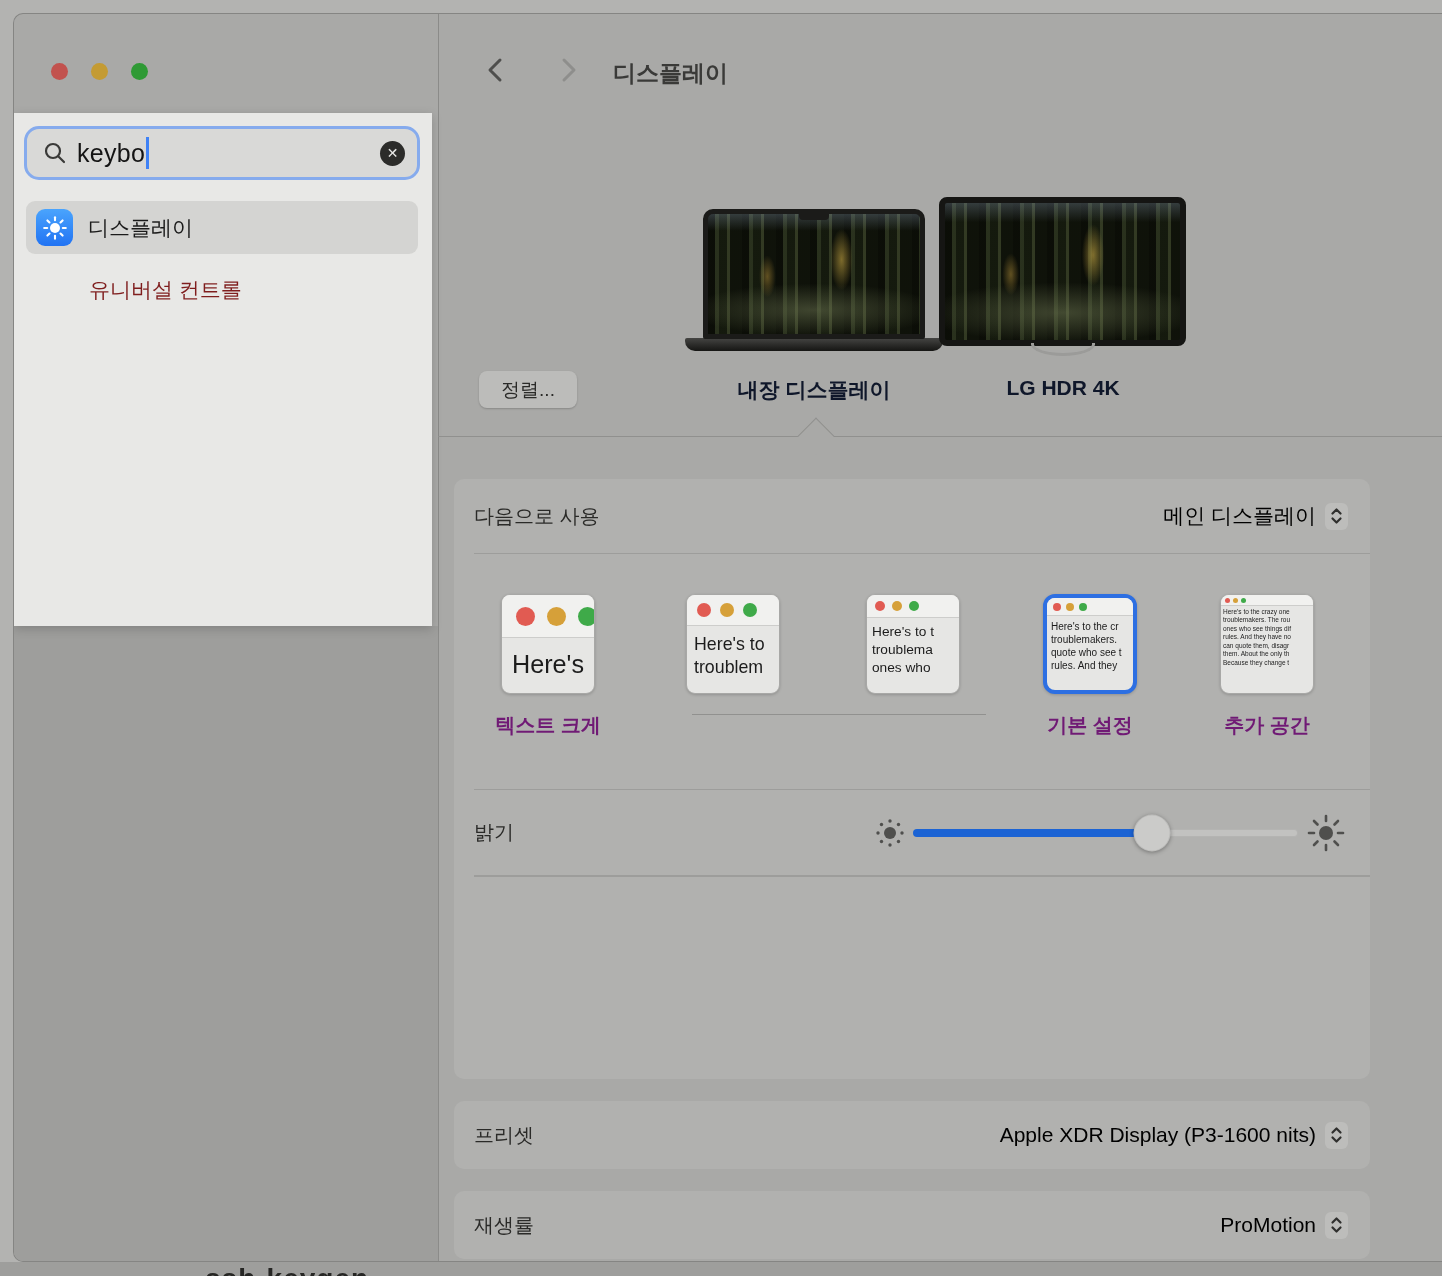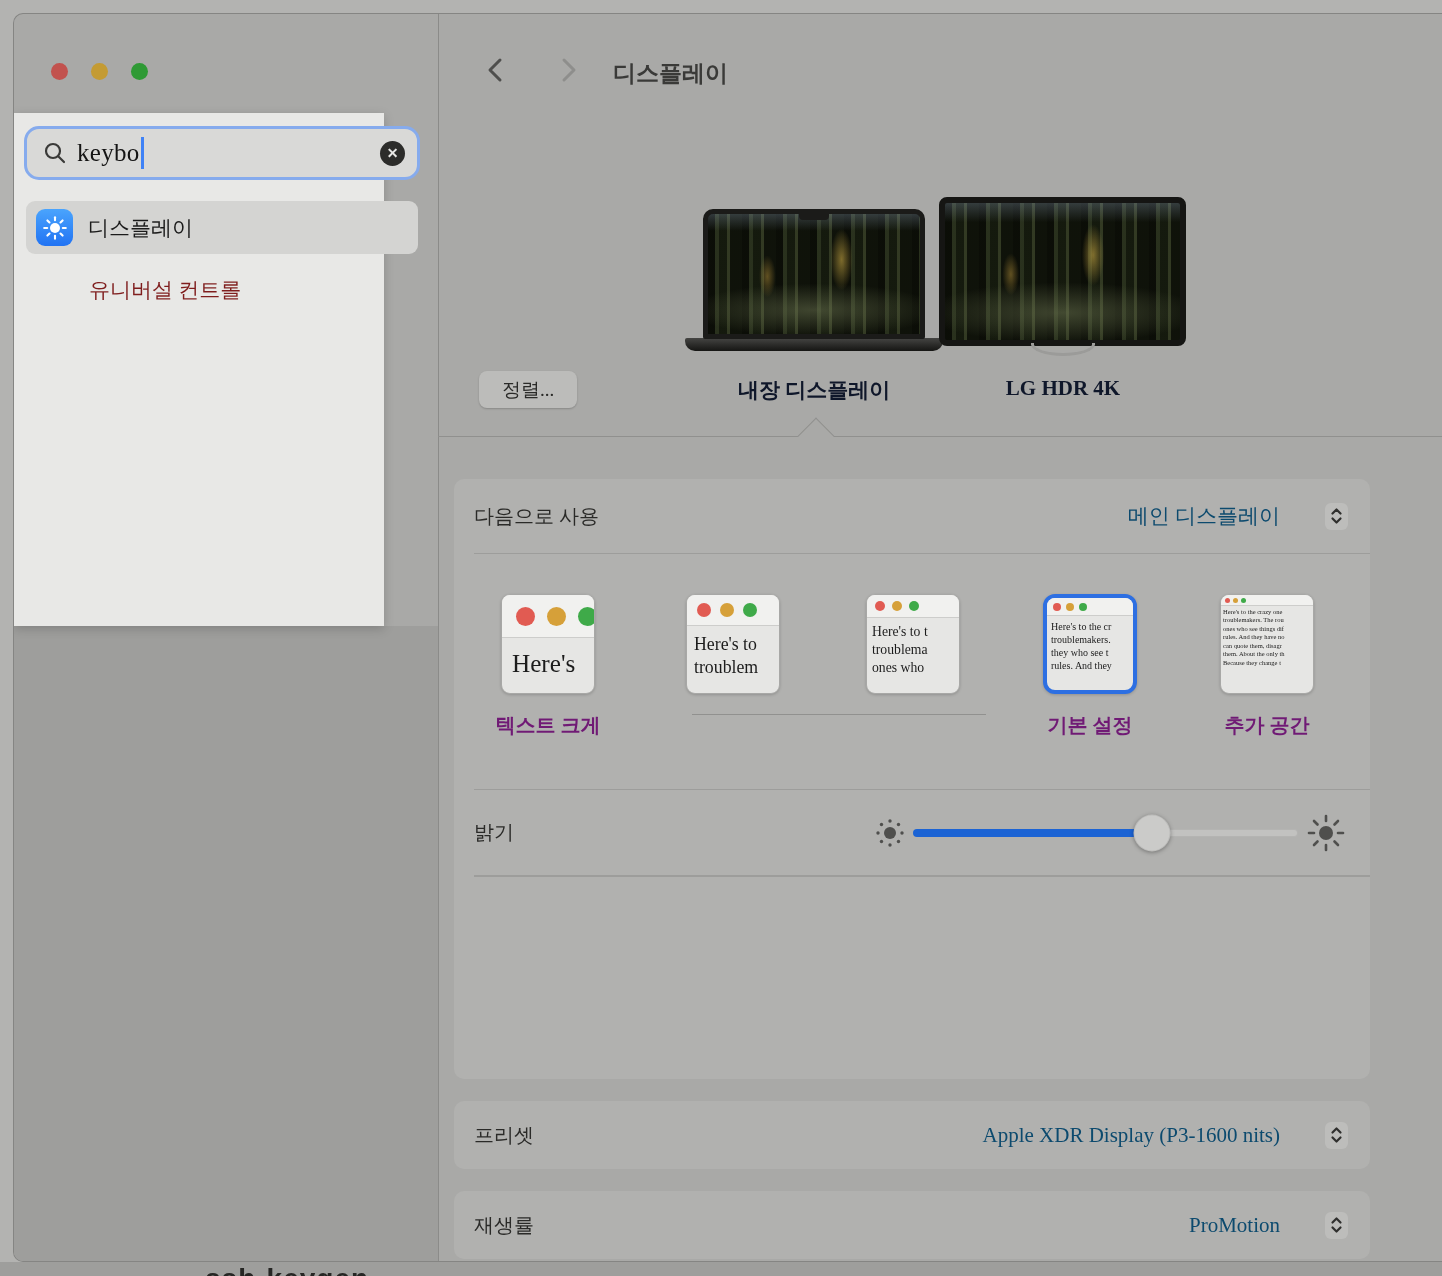--- a/index.html
+++ b/index.html
@@ -11,39 +11,38 @@
     color:#2b2b29;
   }
   
   .window {
     position:absolute; left:13px; top:13px; width:1429px; height:1249px;
     background:#a9a9a7;
     border:1px solid #858583;
     border-right:none;
     border-radius:10px 0 0 10px;
     overflow:hidden;
-    font-family:Liberation Serif, serif;
   }
   .traffic { position:absolute; width:17px; height:17px; border-radius:50%; top:49px; }
   .traffic.red    { left:37px;  background:#c2524e; }
   .traffic.yellow { left:77px;  background:#c49b33; }
   .traffic.green  { left:117px; background:#2f9a35; }
 
   .sidebar-dim {
     position:absolute; left:0; top:612px; width:424px; bottom:0;
     background:#9e9e9c;
   }
   .v-divider {
     position:absolute; left:424px; top:0; width:1px; height:100%;
     background:#8b8b89;
   }
 
   
   .search-panel {
-    position:absolute; left:0; top:99px; width:370px; height:513px;
+    position:absolute; left:0; top:99px; width:418px; height:513px;
     background:#e8e8e6;
     box-shadow:0 3px 10px rgba(0,0,0,0.18);
   }
   .search-field {
     position:absolute; left:10px; top:13px; width:396px; height:54px;
     border:3px solid var(--focus_ring,#86abed);
     border-radius:15px;
     background:#d9d9d7;
     display:flex; align-items:center;
     padding:0 12px 0 16px;
@@ -152,21 +151,21 @@
   
   .card {
     position:absolute; left:440px; width:916px;
     background:#b1b1af; border-radius:10px;
   }
   .card-row {
     display:flex; align-items:center;
     padding:0 22px 0 20px; position:relative;
   }
   .row-label { font-size:20px; color:#2a2a28; }
-  .row-value { margin-left:auto; font-size:21px; color:#0c4a6e; font-weight:500; display:flex; align-items:center;gap:36px; }
+  .row-value { margin-left:auto; font-size:21px; color:#000000; font-weight:500; display:flex; align-items:center; }
   .stepper {
     width:23px; height:27px; margin-left:9px;
     background:#bdbdbb; border-radius:6px;
     display:flex; align-items:center; justify-content:center;
     cursor:pointer;
   }
   .h-divider { height:1px; background:#9d9d9b; margin-left:20px; }
 
   .card1 { top:465px; height:600px; }
   .card1 .rowA { height:74px; }
@@ -388,21 +387,21 @@
         <div class="scale-opt selected" style="left: 589px; top: 40px;">
           <div class="mini">
             <div class="mini-titlebar" style="height: 18px; padding-left: 6px;">
               <span class="dot r" style="height: 8px; width: 8px; margin-right: 5px;"></span>
               <span class="dot y" style="height: 8px; width: 8px; margin-right: 5px;"></span>
               <span class="dot g" style="height: 8px; width: 8px; margin-right: 5px;"></span>
             </div>
             <div class="mini-body" style="font-size: 10px; line-height: 1.3; padding: 4px;">
               <div>Here's to the cr</div>
               <div>troublemakers.</div>
-              <div>they who see t</div>
+              <div>quote who see t</div>
               <div>rules. And they</div>
             </div>
           </div>
           <div class="scale-label">기본 설정</div>
         </div>
         <div class="scale-opt" style="left: 766px; top: 40px;">
           <div class="mini">
             <div class="mini-titlebar" style="height: 11px; padding-left: 4px;">
               <span class="dot r" style="height: 5px; width: 5px; margin-right: 3px;"></span>
               <span class="dot y" style="height: 5px; width: 5px; margin-right: 3px;"></span>

